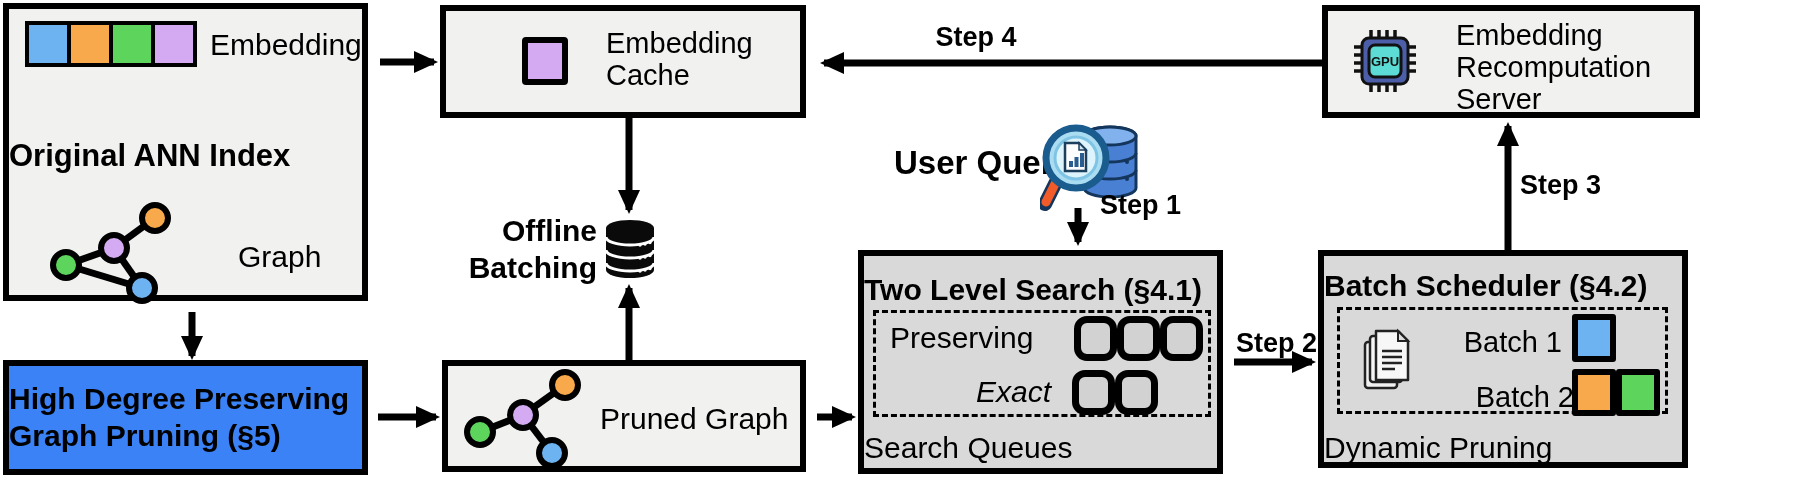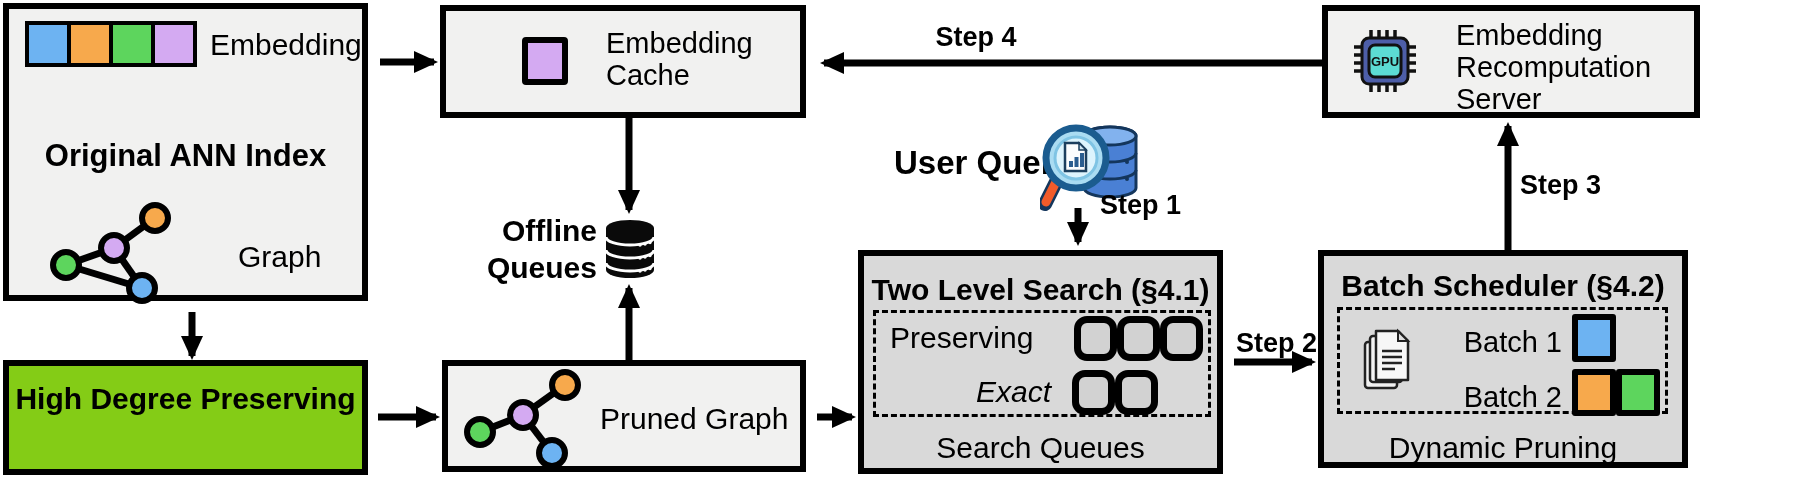--- a/index.html
+++ b/index.html
@@ -6,21 +6,21 @@
   .canvas{position:relative;width:1817px;height:481px;background:#ffffff;
           font-family:"Liberation Sans",sans-serif;color:#000;overflow:hidden;}
   .overlay{position:absolute;left:0;top:0;}
   .box{position:absolute;border:6px solid #000;box-sizing:border-box;}
   .box-light{background:#f1f1f0;}
   .box-shaded{background:#d9d9d9;}
   .abs{position:absolute;}
   .lbl{font-size:30px;line-height:33px;white-space:nowrap;}
   .lbl-sm{font-size:29px;line-height:32px;white-space:nowrap;}
   .bold{font-weight:700;}
-  .center{left:0;right:0;text-align:center;}
+  .center{left:0;right:0;text-align:left;}
   .step-label{position:absolute;font-size:27px;font-weight:700;white-space:nowrap;}
   .dashed{position:absolute;border:3px dashed #000;box-sizing:border-box;}
   .strip{display:flex;gap:4px;background:#000;padding:4px;}
   .strip .cell{width:38px;height:38px;}
   .cache-square{width:34px;height:36px;border:6px solid #000;border-radius:4px;}
   .queue-row{display:flex;}
   .queue-sq{width:29px;height:31px;border:7px solid #000;border-radius:13px;}
   .batch-sq{width:32px;height:36px;border:6px solid #000;border-radius:3px;}
   .batch-pair{display:flex;}
   .batch-pair .batch-sq{width:32px;height:35px;}
@@ -70,37 +70,38 @@
       <g stroke="#000" stroke-width="6">
         <circle cx="115" cy="25" r="13" fill="#f7a94c"></circle>
         <circle cx="26" cy="72" r="13" fill="#5dd55d"></circle>
         <circle cx="102" cy="95" r="13" fill="#6db3f2"></circle>
         <circle cx="74" cy="55" r="13" fill="#d4aaf2"></circle>
       </g>
     </svg>
     <div class="abs lbl" style="left:229px;top:231px;">Graph</div>
   </div>
 
-  <div class="box box-shaded" style="left: 3px; top: 360px; width: 365px; height: 115px; background-color: #84cc16;">
+  <div class="box box-shaded" style="left: 3px; top: 360px; width: 365px; height: 115px; background-color: #3b82f6;">
     <div class="abs lbl bold center" style="top:14px;line-height:37px;">
       <span style="display:block;">High Degree Preserving</span>
+      <span style="display:block;">Graph Pruning (§5)</span>
     </div>
   </div>
 
   <div class="box box-light" style="left: 440px; top: 5px; width: 366px; height: 113px; background-color: rgb(241, 241, 240);">
     <div class="abs cache-square" style="left: 76px; top: 26px; background-color: rgb(212, 170, 242);"></div>
     <div class="abs lbl-sm" style="left:160px;top:16px;">
       <span style="display:block;">Embedding</span>
       <span style="display:block;">Cache</span>
     </div>
   </div>
 
   <div class="abs lbl bold" style="left:452px;top:212px;width:145px;text-align:right;line-height:37px;">
     <span style="display:block;">Offline</span>
-    <span style="display:block;">Queues</span>
+    <span style="display:block;">Batching</span>
   </div>
   <svg class="abs" style="left:602px;top:217px;" width="56" height="64" viewBox="0 0 56 64">
     <path d="M4,11 a24,8 0 0 1 48,0 V53 a24,8 0 0 1 -48,0 Z" fill="#0a0a0a"></path>
     <g stroke="#fff" stroke-width="3" fill="none">
       <path d="M4,20 a24,8 0 0 0 48,0"></path>
       <path d="M4,33 a24,8 0 0 0 48,0"></path>
       <path d="M4,46 a24,8 0 0 0 48,0"></path>
     </g>
     <g fill="#fff">
       <circle cx="38" cy="28" r="1.7"></circle>
@@ -187,21 +188,21 @@
       <path d="M36,5 V15 H46 Z" fill="#e0e0e0" stroke="#222" stroke-width="2"></path>
       <g stroke="#222" stroke-width="2.5">
         <line x1="20" y1="25" x2="40" y2="25"></line>
         <line x1="20" y1="31" x2="40" y2="31"></line>
         <line x1="20" y1="37" x2="40" y2="37"></line>
         <line x1="20" y1="43" x2="33" y2="43"></line>
       </g>
     </svg>
     <div class="abs lbl-sm rightcol" style="left:128px;top:70px;">Batch 1</div>
     <div class="abs batch-sq" style="left: 248px; top: 58px; background-color: rgb(109, 179, 242);"></div>
-    <div class="abs lbl-sm rightcol" style="left:128px;top:125px;">Batch 2</div>
+    <div class="abs lbl-sm rightcol" style="left:140px;top:125px;">Batch 2</div>
     <div class="abs batch-pair" style="left:248px;top:113px;">
       <div class="batch-sq" style="background-color: rgb(247, 169, 76);"></div>
       <div class="batch-sq" style="background-color: rgb(93, 213, 93);"></div>
     </div>
     <div class="abs lbl center" style="top:175px;">Dynamic Pruning</div>
   </div>
 
   <div class="box box-light" style="left: 1322px; top: 5px; width: 378px; height: 113px; background-color: rgb(241, 241, 240);">
     <svg class="abs" style="left:24px;top:17px;" width="66" height="66" viewBox="0 0 66 66">
       <g stroke="#111" stroke-width="3.5">

